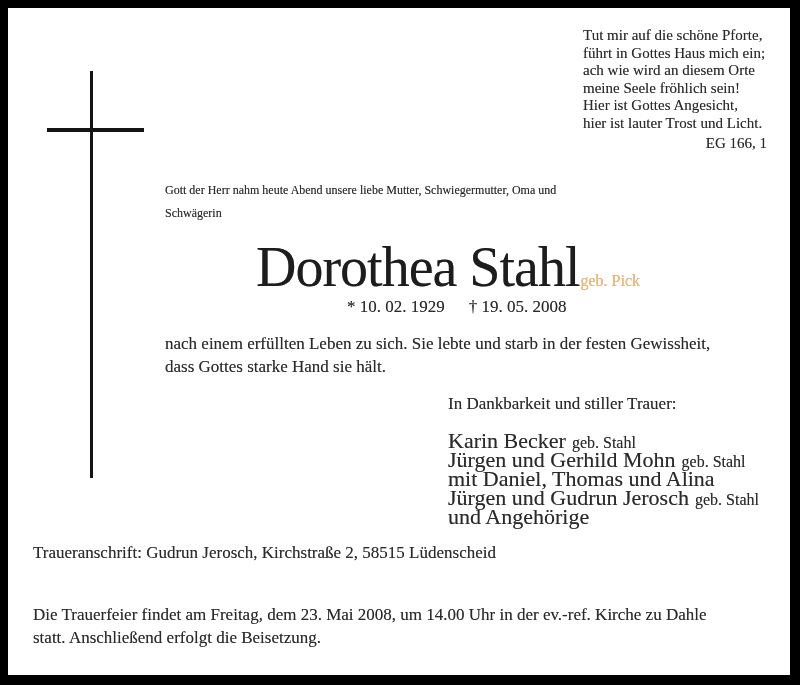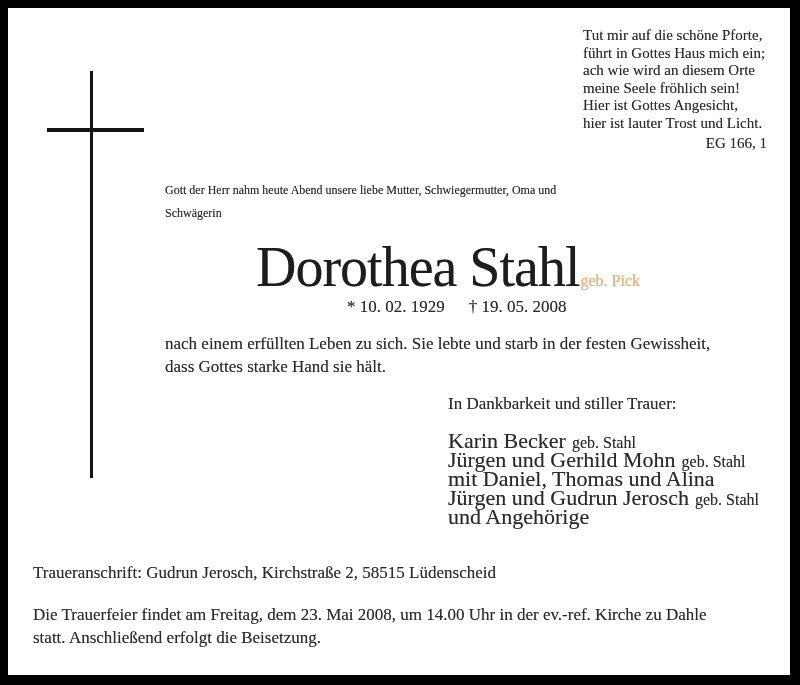--- a/index.html
+++ b/index.html
@@ -91,21 +91,21 @@
   .mourners {
     left: 448px; top: 432px;
     line-height: 17px;
     white-space: nowrap;
   }
   .mourner-name { font-size: 22px; }
   .mourner-suffix { font-size: 16px; margin-left: 6px; }
 
   
   .address {
-    left: 33px; top: 564px;
+    left: 33px; top: 544px;
     font-size: 17px; line-height: 17px;
     white-space: nowrap;
   }
   .funeral {
     left: 33px; top: 604px;
     font-size: 17px; line-height: 22.5px;
     white-space: nowrap;
   }
 </style>
 </head>

